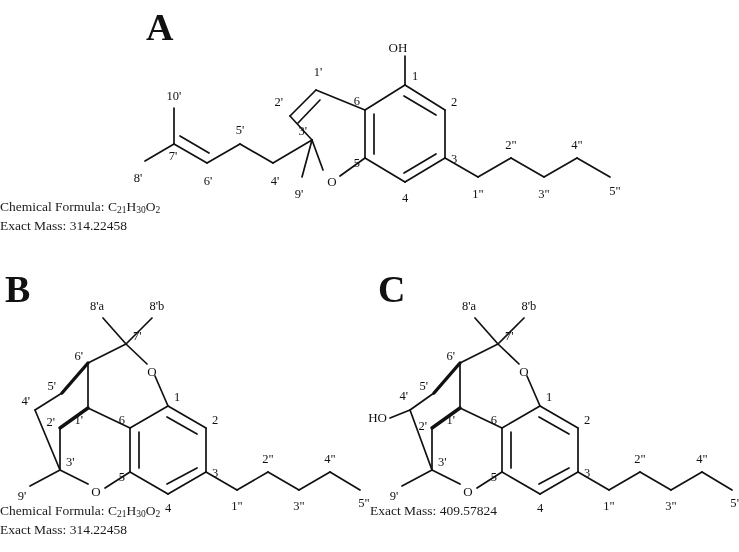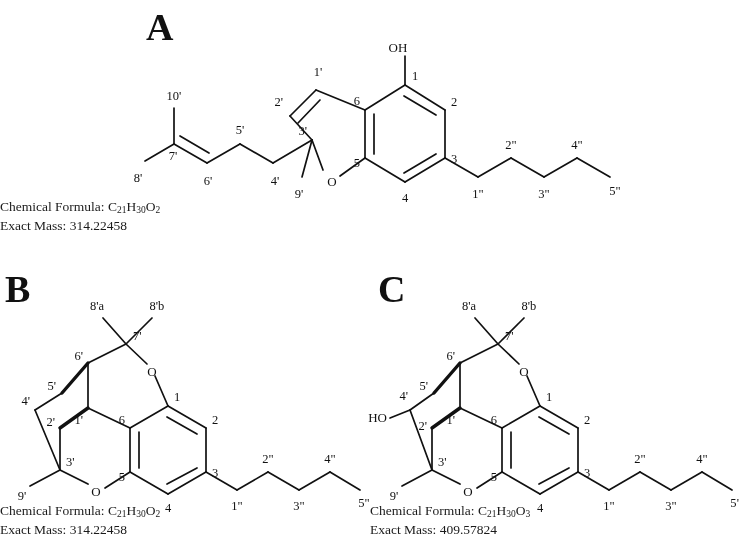--- a/index.html
+++ b/index.html
@@ -284,18 +284,15 @@
     <text x="24" y="212" text-anchor="middle">9'</text>
 
     <text x="239" y="222" text-anchor="middle">1"</text>
     <text x="270" y="175" text-anchor="middle">2"</text>
     <text x="301" y="222" text-anchor="middle">3"</text>
     <text x="332" y="175" text-anchor="middle">4"</text>
     <text x="366" y="219" text-anchor="middle">5"</text>
   </svg>
 
   <div class="caption" style="left:0;top:232px;width:369px;">
-    <div>
-      <span>Chemical Formula: </span><span>C</span><sub>21</sub><span>H</span><sub>30</sub><span>O</span><sub>3</sub>
-    </div>
     <div>Exact Mass: 409.57824</div>
   </div>
 </div>
 
 </body></html>

